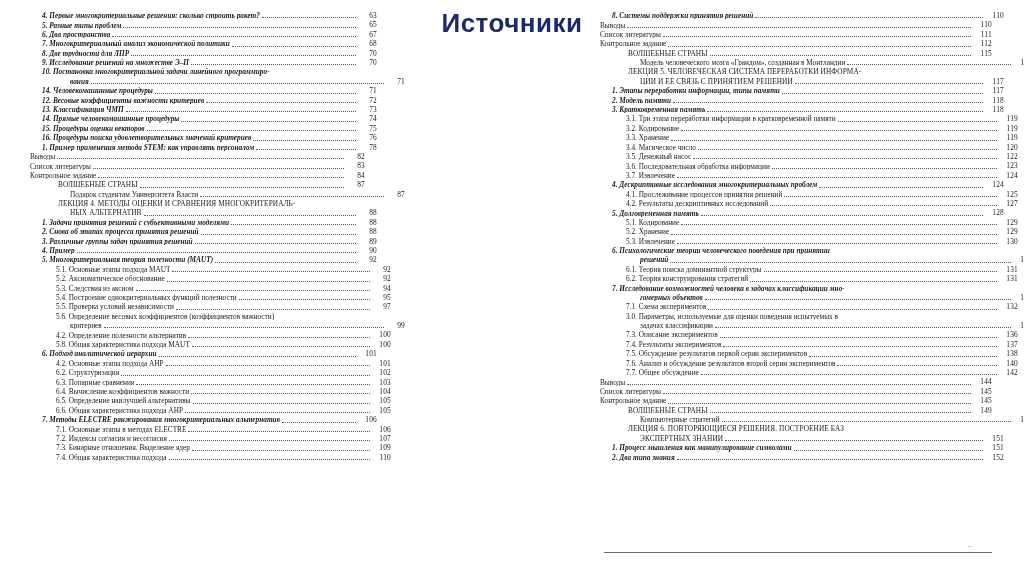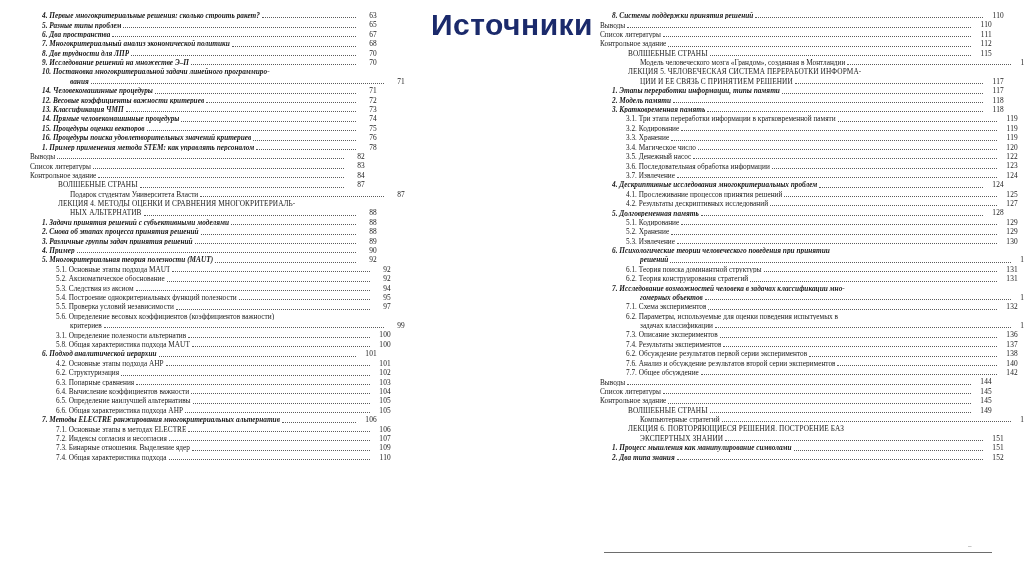--- a/index.html
+++ b/index.html
@@ -17,21 +17,21 @@
 
   
   #slide-title {
     position: absolute;
     left: 0;
     top: 8px;
     width: 1024px;
     text-align: center;
     font-family: "Liberation Sans", "DejaVu Sans", sans-serif;
     font-weight: bold;
-    font-size: 30px;
+    font-size: 26px;
     letter-spacing: 0.5px;
     color: #1b2a6b;
     z-index: 5;
   }
 
   
   .toc-col {
     position: absolute;
     top: 12px;
     font-size: 7.3px;
@@ -266,21 +266,21 @@
       <span class="toc-label roman">5.6. Определение весовых  коэффициентов (коэффициентов важности)</span>
       <span class="toc-dots" style="border-bottom: none;"></span>
       <span class="toc-page empty"></span>
     </div>
     <div class="toc-row lvl3">
       <span class="toc-label roman">критериев</span>
       <span class="toc-dots"></span>
       <span class="toc-page">99</span>
     </div>
     <div class="toc-row lvl2">
-      <span class="toc-label roman">3.1. Определение полезности альтернатив</span>
+      <span class="toc-label roman">4.2. Определение полезности альтернатив</span>
       <span class="toc-dots"></span>
       <span class="toc-page">100</span>
     </div>
     <div class="toc-row lvl2">
       <span class="toc-label roman">5.8. Общая характеристика подхода MAUT</span>
       <span class="toc-dots"></span>
       <span class="toc-page">100</span>
     </div>
     <div class="toc-row lvl1">
       <span class="toc-label italic">6. Подход аналитической иерархии</span>
@@ -499,41 +499,41 @@
       <span class="toc-label italic">гомерных объектов</span>
       <span class="toc-dots"></span>
       <span class="toc-page">132</span>
     </div>
     <div class="toc-row lvl2">
       <span class="toc-label roman">7.1. Схема экспериментов</span>
       <span class="toc-dots"></span>
       <span class="toc-page">132</span>
     </div>
     <div class="toc-row lvl2">
-      <span class="toc-label roman">6.2. Параметры, используемые для оценки поведения испытуемых в</span>
+      <span class="toc-label roman">3.0. Параметры, используемые для оценки поведения испытуемых в</span>
       <span class="toc-dots" style="border-bottom: none;"></span>
       <span class="toc-page empty"></span>
     </div>
     <div class="toc-row lvl3">
       <span class="toc-label roman">задачах классификации</span>
       <span class="toc-dots"></span>
       <span class="toc-page">134</span>
     </div>
     <div class="toc-row lvl2">
       <span class="toc-label roman">7.3. Описание экспериментов</span>
       <span class="toc-dots"></span>
       <span class="toc-page">136</span>
     </div>
     <div class="toc-row lvl2">
       <span class="toc-label roman">7.4. Результаты экспериментов</span>
       <span class="toc-dots"></span>
       <span class="toc-page">137</span>
     </div>
     <div class="toc-row lvl2">
-      <span class="toc-label roman">6.2. Обсуждение результатов первой серии экспериментов</span>
+      <span class="toc-label roman">7.5. Обсуждение результатов первой серии экспериментов</span>
       <span class="toc-dots"></span>
       <span class="toc-page">138</span>
     </div>
     <div class="toc-row lvl2">
       <span class="toc-label roman">7.6. Анализ и обсуждение результатов второй серии экспериментов</span>
       <span class="toc-dots"></span>
       <span class="toc-page">140</span>
     </div>
     <div class="toc-row lvl2">
       <span class="toc-label roman">7.7. Общее обсуждение</span>

